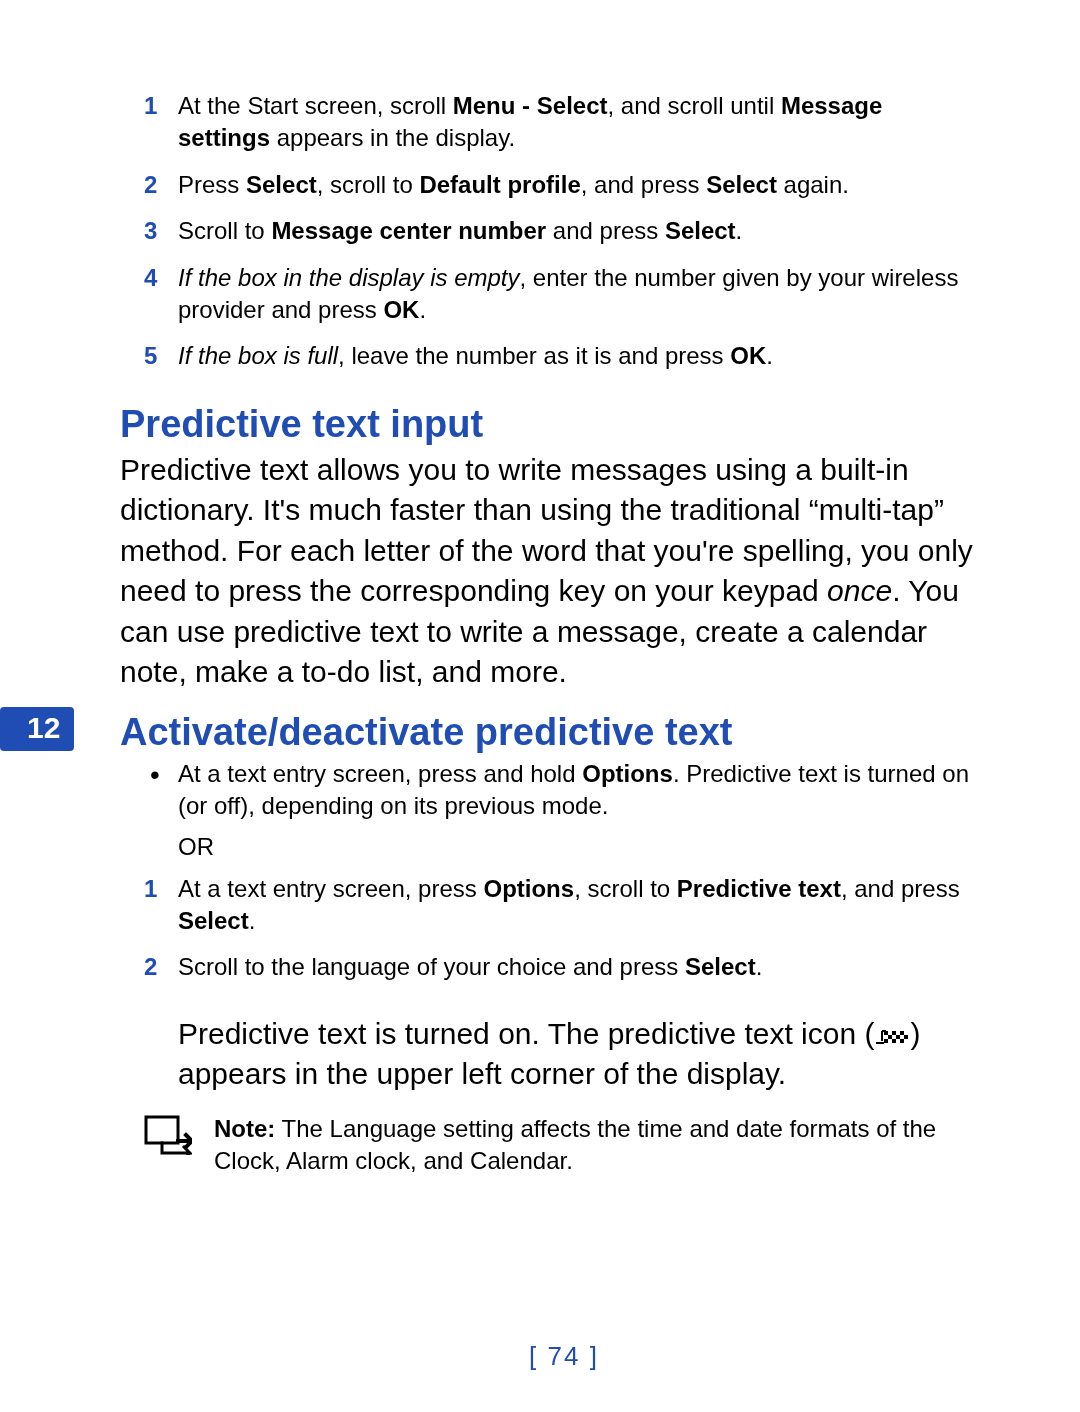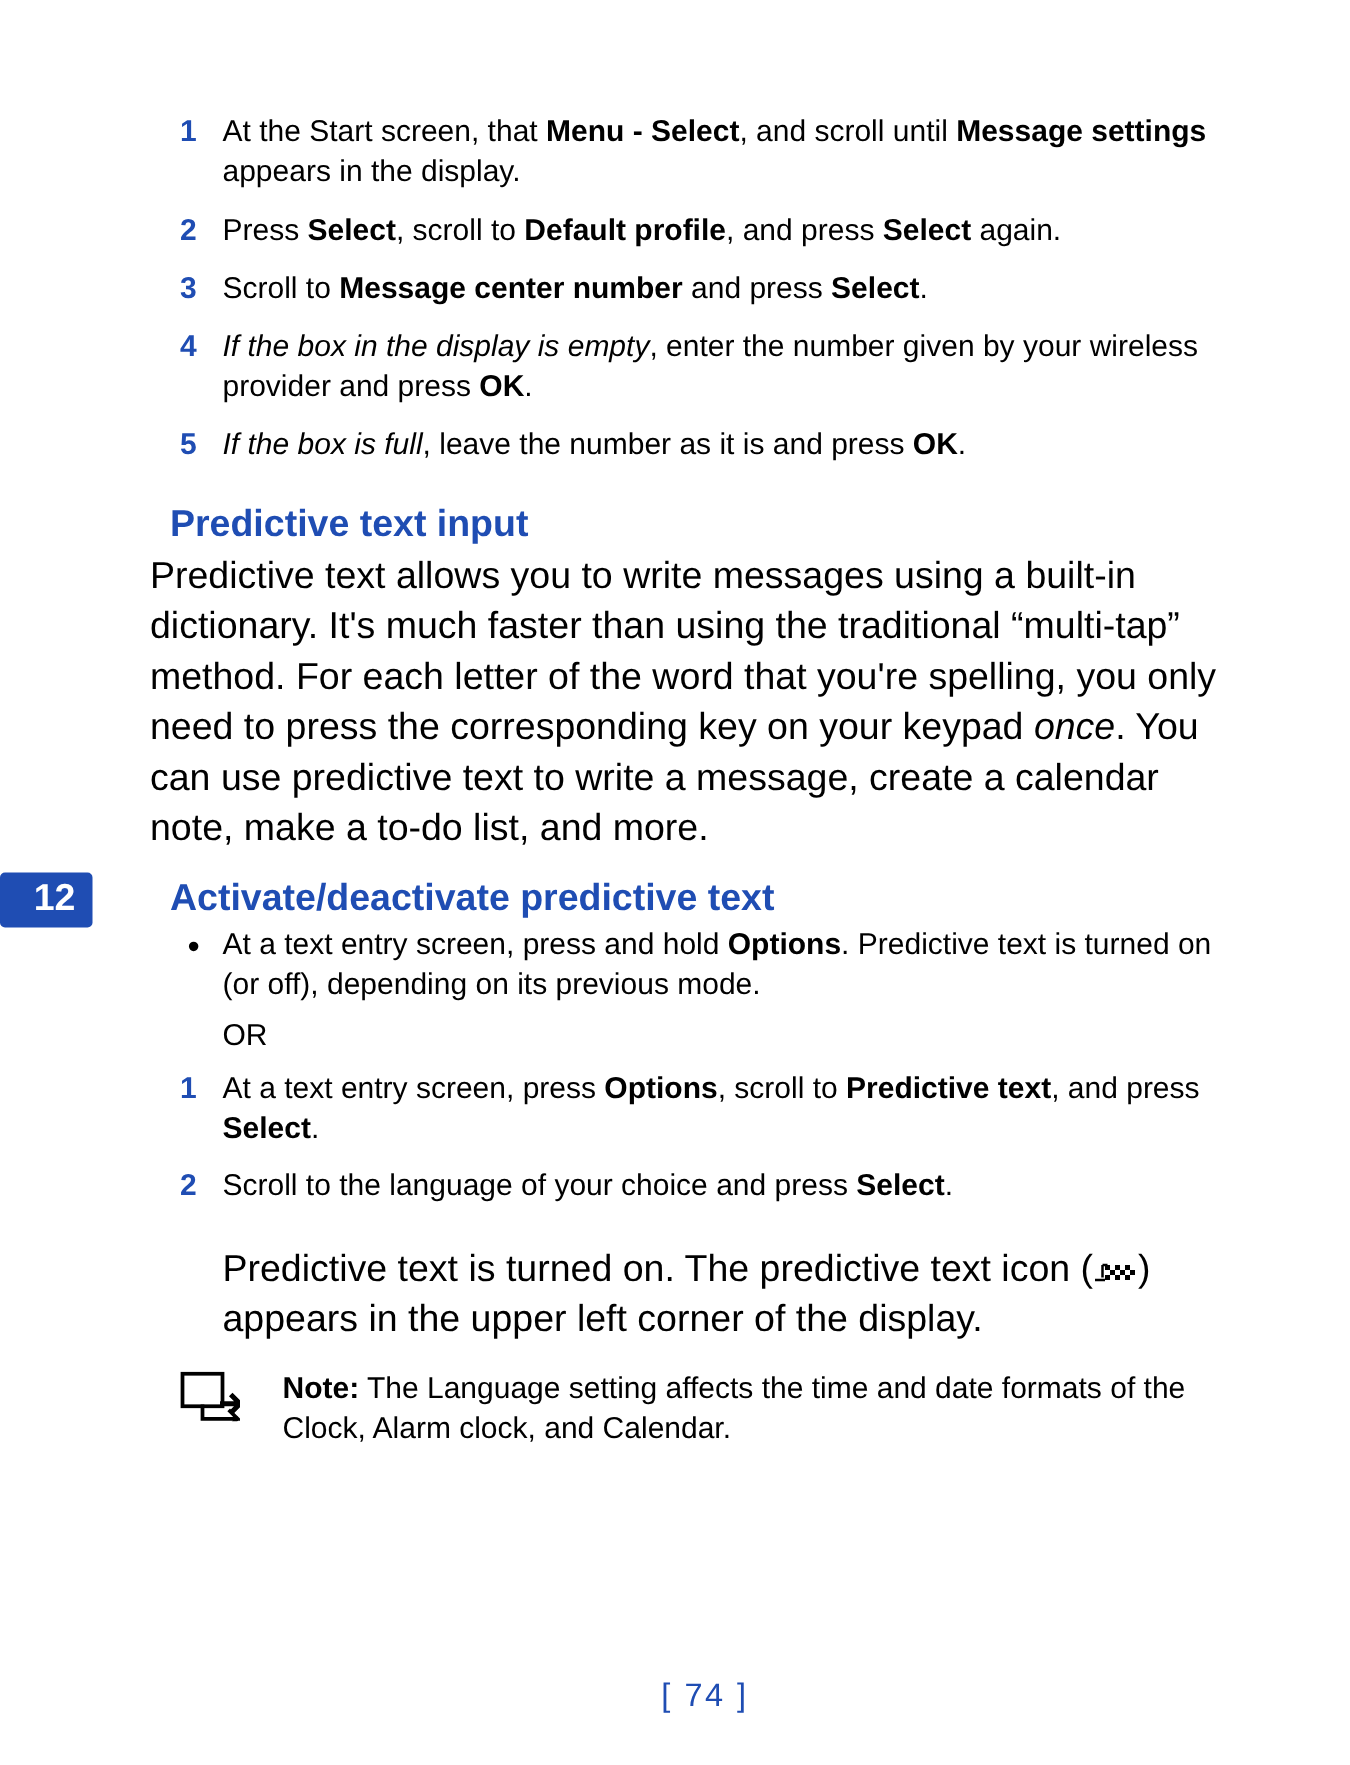--- a/index.html
+++ b/index.html
@@ -45,23 +45,23 @@
     font-weight: 700;
     margin: 30px 0 8px 0;
   }
   .section-title .bullet {
     font-size: 36px;
     vertical-align: -2px;
     margin-right: 8px;
   }
   .subheading {
     color: #1f4db3;
-    font-size: 30px;
+    font-size: 38px;
     font-weight: 700;
-    margin: 6px 0 4px 16px;
+    margin: 6px 0 4px 0;
   }
   .para {
     font-size: 30px;
     line-height: 1.35;
     margin: 0 0 18px 0;
   }
   .chapter-tab {
     position: absolute;
     left: 0;
     background: #1f4db3;
@@ -91,21 +91,21 @@
     font-size: 28px;
   }
   .or-line {
     font-size: 24px;
     margin: 0 0 12px 58px;
   }
   .note-row {
     display: flex;
     align-items: flex-start;
     margin-left: 24px;
-    gap: 34px;
+    gap: 22px;
   }
   .note-icon {
     flex: 0 0 auto;
     margin-top: 2px;
   }
   .note-text {
     font-size: 24px;
     line-height: 1.35;
   }
   .page-number {
@@ -123,21 +123,21 @@
     display: inline-block;
     vertical-align: -2px;
   }
 </style>
 </head>
 <body>
 
 <div class="page">
 
   <ol class="num-list">
-      <li><span class="num">1</span><span>At the Start screen, that </span><span class="bold">Menu - Select</span><span>, and scroll until </span><span class="bold">Message settings</span><span> appears in the display.</span></li>
+      <li><span class="num">1</span><span>At the Start screen, scroll </span><span class="bold">Menu - Select</span><span>, and scroll until </span><span class="bold">Message settings</span><span> appears in the display.</span></li>
       <li><span class="num">2</span><span>Press </span><span class="bold">Select</span><span>, scroll to </span><span class="bold">Default profile</span><span>, and press </span><span class="bold">Select</span><span> again.</span></li>
       <li><span class="num">3</span><span>Scroll to </span><span class="bold">Message center number</span><span> and press </span><span class="bold">Select</span><span>.</span></li>
       <li><span class="num">4</span><span class="italic">If the box in the display is empty</span><span>, enter the number given by your wireless provider and press </span><span class="bold">OK</span><span>.</span></li>
       <li><span class="num">5</span><span class="italic">If the box is full</span><span>, leave the number as it is and press </span><span class="bold">OK</span><span>.</span></li>
     </ol>
 
 
   <div class="subheading">Predictive text input</div>
 
   <p class="para"><span>Predictive text allows you to write messages using a built-in dictionary. It's much faster than using the traditional “multi-tap” method. For each letter of the word that you're spelling, you only need to press the corresponding key on your keypad </span><span class="italic">once</span><span>. You can use predictive text to write a message, create a calendar note, make a to-do list, and more.</span></p>

